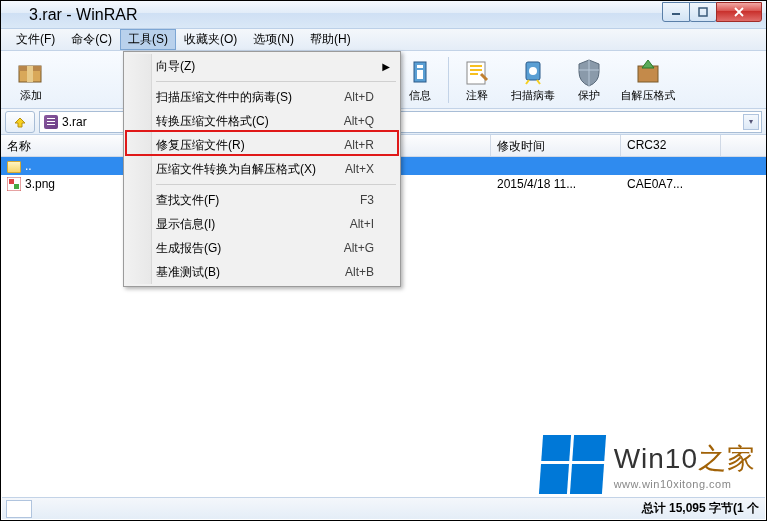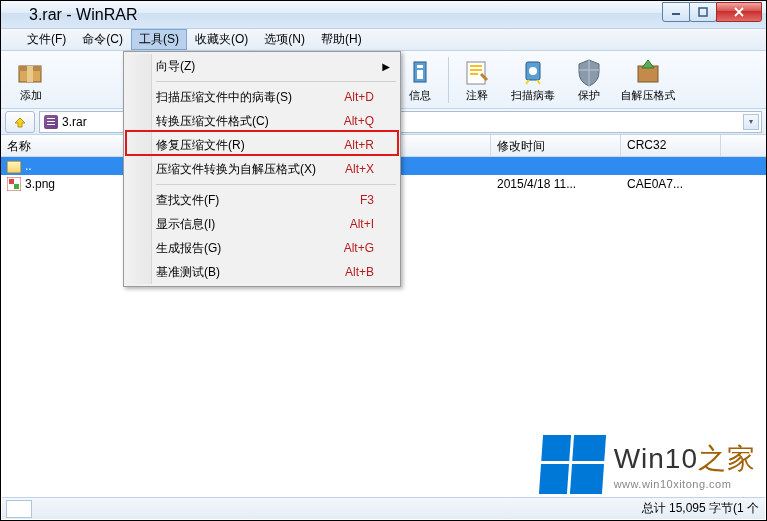--- a/index.html
+++ b/index.html
@@ -9,21 +9,21 @@
 
 .titlebar { height: 28px; background: linear-gradient(#f5f9fe 0%, #e1ecf8 45%, #cfe0f4 46%, #dae8f7 100%); display: flex; align-items: center; border-bottom: 1px solid #bcd0e8; position: relative; }
 .titlebar-icon { width: 16px; height: 16px; margin: 0 6px; display: inline-block; }
 .title-text { font-size: 16px; color: #000; flex: 1; }
 .win-controls { display: flex; height: 20px; margin-right: 4px; margin-top:-6px;}
 .win-btn { width: 28px; height: 20px; border: 1px solid #5a7fa8; border-radius: 0 0 3px 3px; margin-left: -1px; display: flex; align-items: center; justify-content: center; font-size: 10px; color:#3a5a7a; background: linear-gradient(#f0f6fc,#d2e3f5); }
 .win-btn.min { border-radius: 0 0 0 3px; }
 .win-btn.close { background: linear-gradient(#f1a7a3,#d9534f 45%,#c9302c 46%,#e06c69); color:#fff; width:46px; border-radius:0 0 3px 0; border-color:#a02c28;}
 .win-btn svg { display:block; }
 
-.menubar { height: 22px; background: linear-gradient(#f4f7fb,#e4edf7); border-bottom: 1px solid #c3d3e7; display: flex; align-items: center; padding: 0 18px; font-size: 12px; }
+.menubar { height: 22px; background: linear-gradient(#f4f7fb,#e4edf7); border-bottom: 1px solid #c3d3e7; display: flex; align-items: center; padding: 0 7px; font-size: 12px; }
 .menu-item { padding: 2px 8px; cursor: default; }
 .menu-item.open { background: #b9d1ec; border: 1px solid #7da6d4; padding: 1px 7px; }
 
 .toolbar { height: 58px; background: linear-gradient(#f8fbff,#eaf2fb); border-bottom: 1px solid #c3d3e7; display: flex; align-items: center; padding: 0 4px; gap: 0; }
 .tool-btn { display: flex; flex-direction: column; align-items: center; justify-content: center; width: 52px; height: 52px; font-size: 11px; color: #000; cursor:default; }
 .tool-sep { width:1px; height:46px; background:#c3d3e7; margin:0 2px; }
 .tool-icon { width: 32px; height: 32px; display:flex; align-items:center; justify-content:center; }
 
 .pathbar { height: 26px; background: linear-gradient(#f4f7fb,#e4edf7); border-bottom: 1px solid #c3d3e7; display: flex; align-items: center; padding: 2px 4px; gap: 4px; }
 .up-btn { width: 30px; height: 22px; border: 1px solid #a8bdd6; background: linear-gradient(#fdfeff,#e6eef8); border-radius:3px; display:flex; align-items:center; justify-content:center;}
@@ -39,26 +39,26 @@
 
 .filelist { height: 352px; background: #fff; font-size: 12px; overflow:hidden; position:relative;}
 .row { display: flex; height: 18px; align-items: center; }
 .row .cell { padding: 0 6px; white-space: nowrap; overflow: hidden; }
 .row.sel { background: #2f8bef; color: #fff; }
 .folder-icon { width:14px; height:12px; background:linear-gradient(#fff5c2,#f7d56a); border:1px solid #d4a934; border-radius:1px; display:inline-block; margin-right:4px; vertical-align:middle;}
 .png-icon { width:14px; height:14px; display:inline-block; margin-right:4px; vertical-align:middle; position:relative;}
 
 .statusbar { position:absolute; bottom:1px; left:1px; right:1px; height: 22px; background: linear-gradient(#f4f7fb,#e4edf7); border-top: 1px solid #c3d3e7; display: flex; align-items: center; font-size: 12px; }
 .status-box { width:26px; height:18px; border:1px solid #b0c4de; background:#fff; margin:0 4px; }
-.status-text { margin-left: auto; margin-right: 6px; }
+.status-text { margin-left: auto; margin-right: 6px; font-weight: bold; }
 
 
 .dropdown { position: absolute; left: 122px; top: 50px; width: 278px; background: #f1f1f1; border: 1px solid #9b9b9b; box-shadow: 2px 2px 4px rgba(0,0,0,0.3); z-index: 100; font-size: 12px; padding: 2px; }
 .dd-item { display: flex; align-items: center; height: 24px; padding: 0 24px 0 30px; position: relative; }
-.dd-shortcut { margin-left: auto; color: #b91c1c; }
+.dd-shortcut { margin-left: auto; color: #404040; }
 .dd-arrow { position:absolute; right:8px; font-size:10px; color:#000;}
 .dd-sep { height: 1px; background: #d0d0d0; margin: 3px 2px 3px 30px; }
 .dd-gutter { position:absolute; left:2px; top:2px; bottom:2px; width:26px; background:linear-gradient(to right,#f1f1f1,#e8e8e8); border-right:1px solid #d8d8d8;}
 
 .red-highlight { position:absolute; left:124px; top:129px; width:274px; height:26px; border:2px solid #e01818; z-index:200; pointer-events:none;}
 
 .watermark { position:absolute; right:10px; bottom:26px; display:flex; align-items:center; gap:10px; z-index:50;}
 .win-logo { display:grid; grid-template-columns:28px 32px; grid-template-rows:26px 30px; gap:3px; transform:skewX(-4deg);}
 .win-logo div { background:#0078d7;}
 .wm-text { display:flex; flex-direction:column; align-items:flex-start;}

